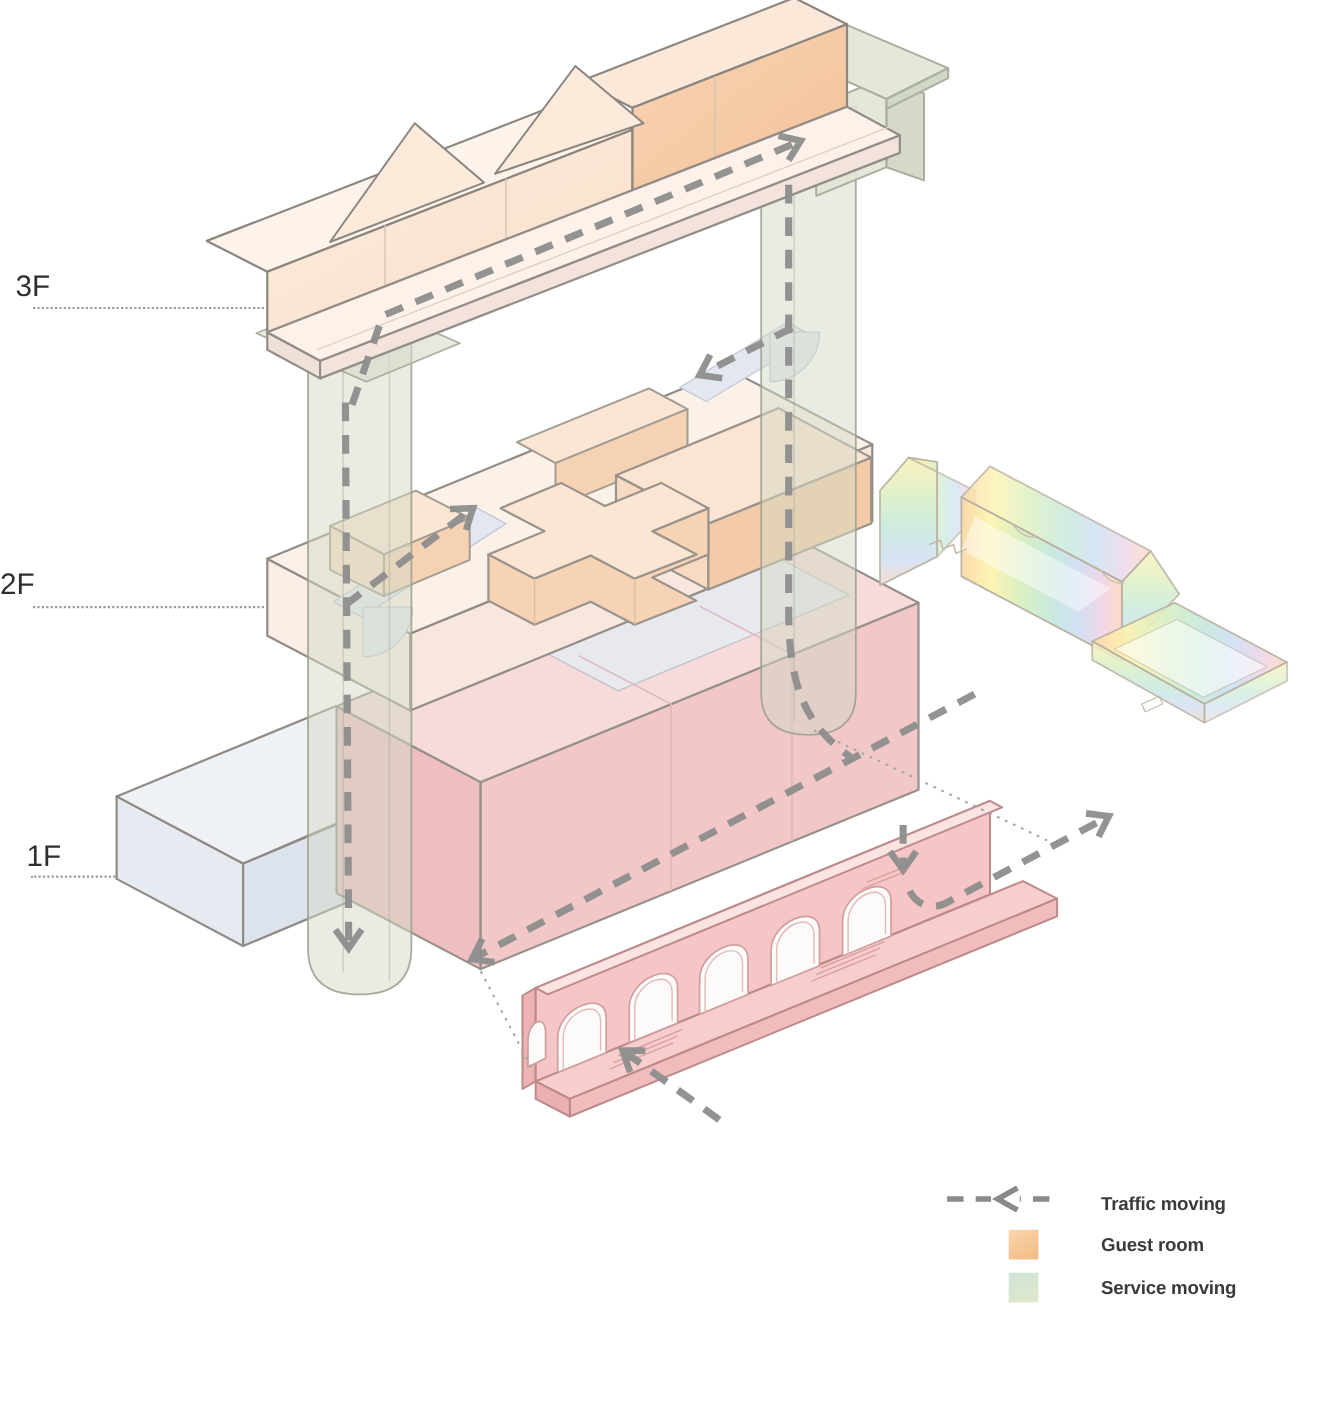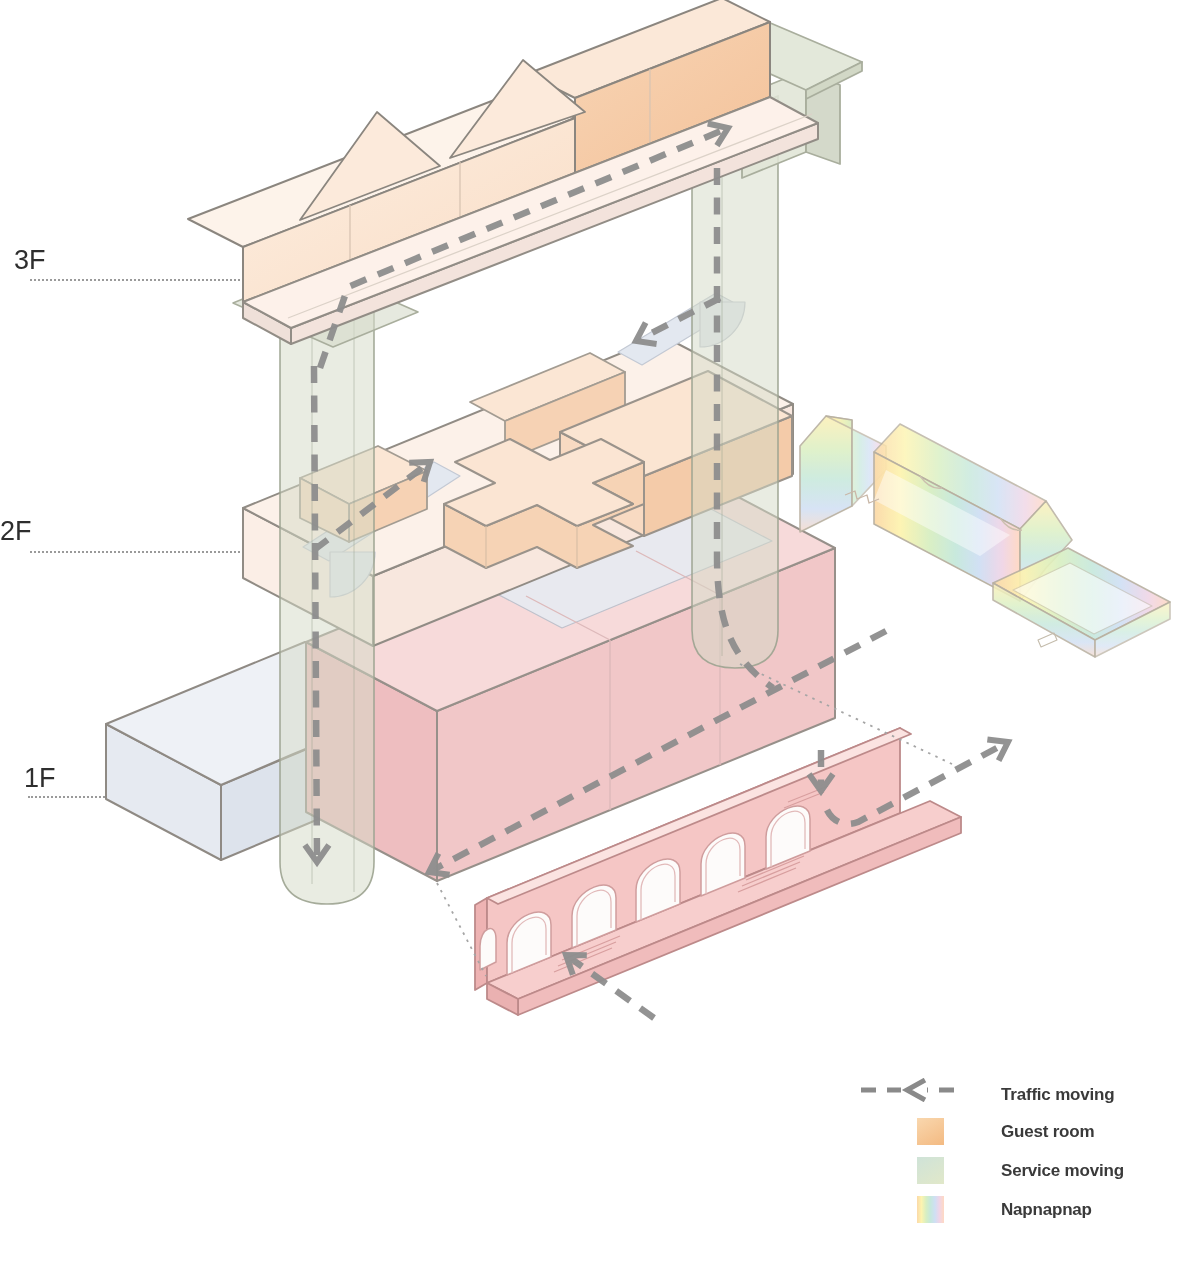--- a/index.html
+++ b/index.html
@@ -264,21 +264,15 @@
       <div class="legend-swatch" style="background: linear-gradient(150deg, rgb(249, 215, 174), rgb(243, 186, 130));"></div>
     </div>
     <div class="legend-label">Guest room</div>
   </div>
   <div class="legend-row">
     <div class="legend-icon-cell">
       <div class="legend-swatch" style="background: linear-gradient(150deg, rgb(207, 227, 216), rgb(225, 232, 201));"></div>
     </div>
     <div class="legend-label">Service moving</div>
   </div>
-  <div class="legend-row">
-    <div class="legend-icon-cell">
-      <div class="legend-swatch" style="background: linear-gradient(90deg, rgb(251, 217, 168), rgb(253, 244, 176), rgb(216, 239, 194), rgb(198, 232, 220), rgb(207, 223, 244), rgb(240, 213, 230), rgb(255, 217, 194));"></div>
-    </div>
-    <div class="legend-label">Napnapnap</div>
-  </div>
 </div>
 
 </div>
 
 </body></html>

